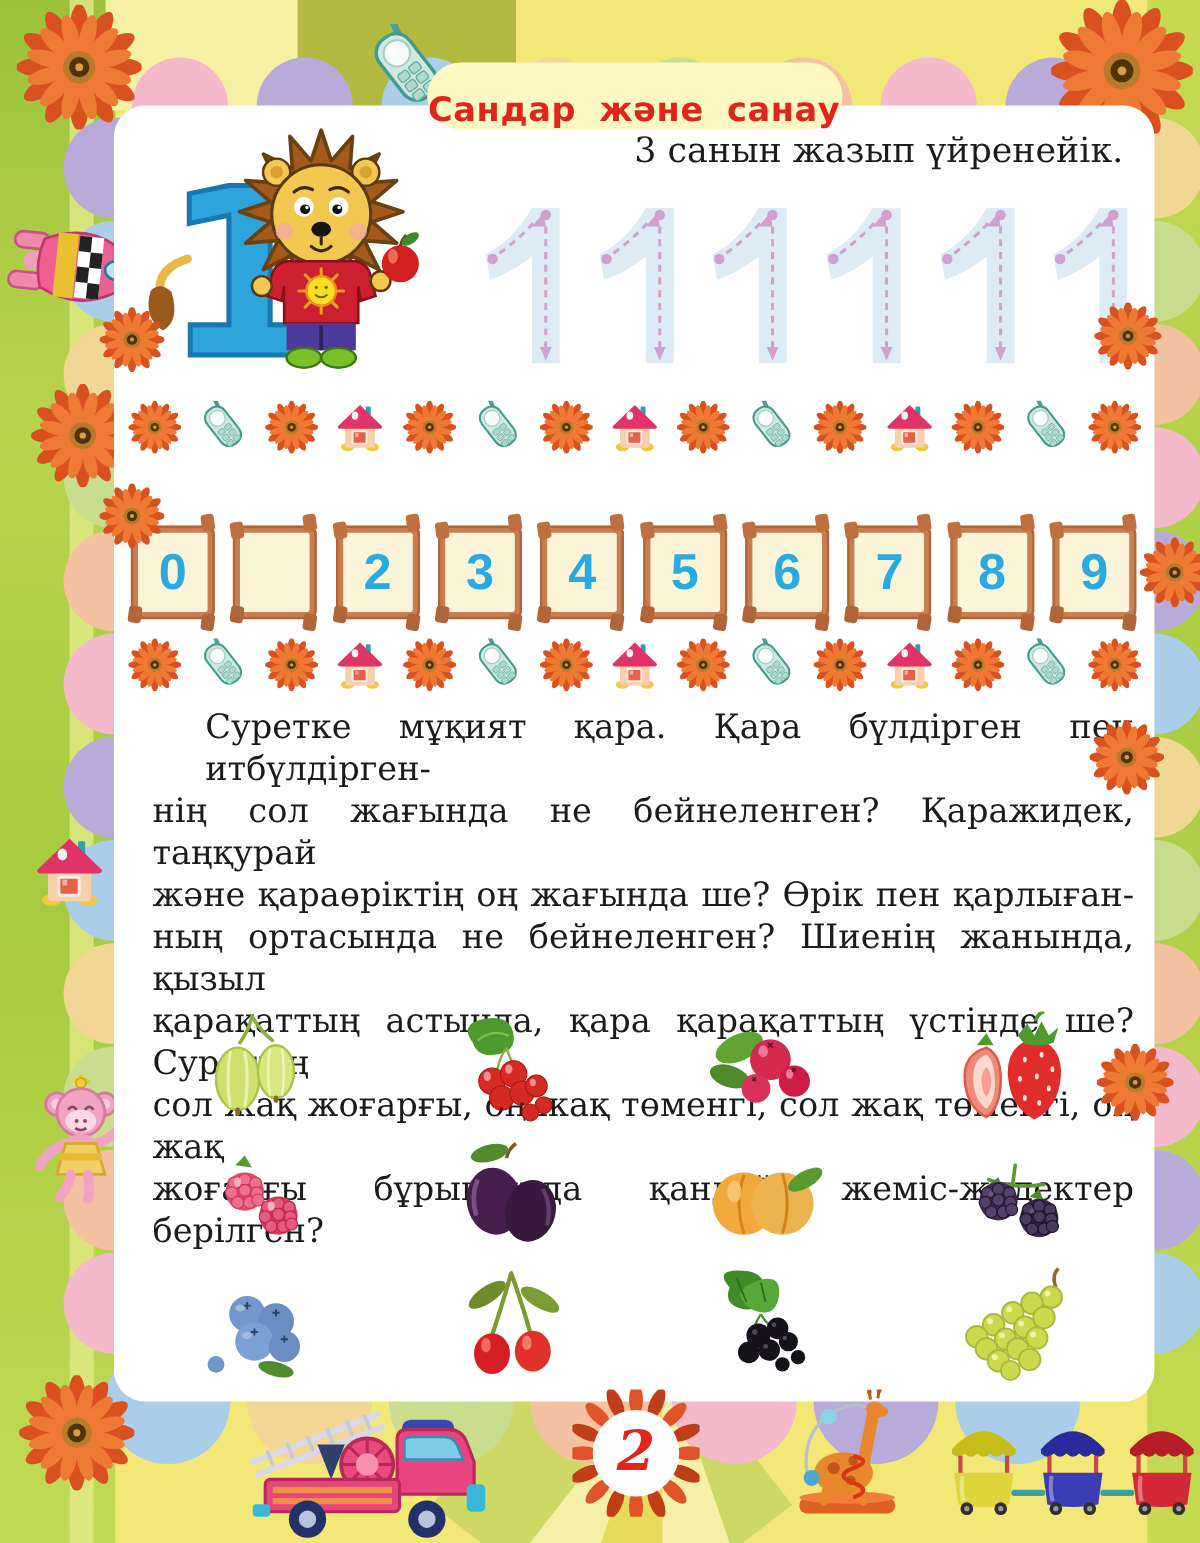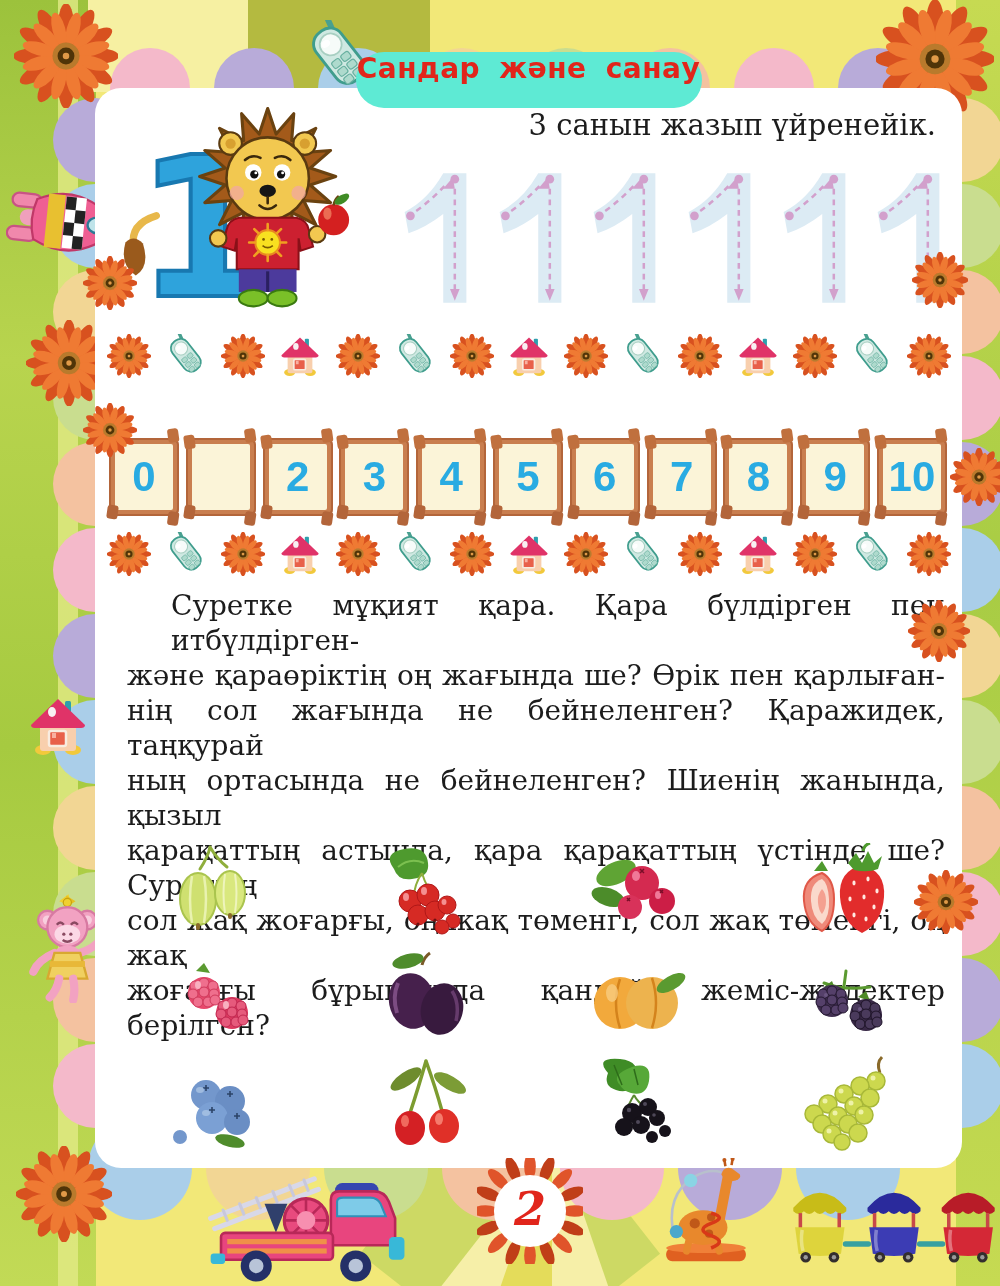--- a/index.html
+++ b/index.html
@@ -11,22 +11,22 @@
   .band-left-stripe{left:58px;top:0;width:20px;height:1286px;background:#e2ea86;opacity:.8;}
   .band-right{left:956px;top:0;width:44px;height:1286px;
     background:linear-gradient(180deg,#c6da52,#a8cc44 45%,#c6da52);}
   .patch-cream{left:88px;top:0;width:162px;height:92px;background:#f6f0a2;}
   .patch-olive{left:248px;top:0;width:182px;height:92px;background:#b4ba40;border-radius:0 0 18px 18px;}
   .fan{position:absolute;z-index:0;width:84px;height:190px;top:1130px;transform-origin:50% 0;}
   .scallop{position:absolute;z-index:1;border-radius:50%;}
   .card{position:absolute;z-index:5;left:95px;top:88px;width:867px;height:1080px;
         background:#ffffff;border-radius:26px;}
   .title-pill{position:absolute;top:-36px;left:50%;transform:translateX(-50%);
-      width:346px;height:56px;background:#5eead4;border-radius:28px;
-      display:flex;align-items:flex-start;justify-content:center;}
+      width:346px;height:56px;background:#fef9c3;border-radius:28px;
+      display:flex;align-items:flex-end;justify-content:center;}
   .title-pill span{font-family:"DejaVu Sans",sans-serif;font-weight:bold;font-size:28px;
       letter-spacing:.5px;word-spacing:9px;}
   .lesson-heading{position:absolute;top:20px;right:26px;font-size:29px;color:#1c1c1c;}
   .lion{position:absolute;left:16px;top:4px;width:268px;}
   .trace-row{position:absolute;left:300px;top:62px;width:560px;height:170px;
       display:flex;justify-content:space-between;align-items:flex-end;}
   .trace-row svg{height:164px;width:auto;display:block;}
   .deco-row{position:absolute;left:12px;width:844px;height:52px;
       display:flex;justify-content:space-between;align-items:center;}
   .deco-row .icon-wrap{width:44px;}
@@ -555,23 +555,20 @@
         </div>
         <div class="numbox">
           <div class="numbox-inner">7</div>
         </div>
         <div class="numbox">
           <div class="numbox-inner">8</div>
         </div>
         <div class="numbox">
           <div class="numbox-inner">9</div>
         </div>
-        <div class="numbox">
-          <div class="numbox-inner">10</div>
-        </div>
       </div>
     <div class="deco-row" id="deco2" style="top:440px">
         <div class="icon-wrap">
           <svg viewBox="0 0 64 64">
             <ellipse cx="32" cy="12" rx="4.8" ry="12.5" fill="#d8511f" transform="rotate(0 32 32)"></ellipse>
             <ellipse cx="32" cy="12" rx="4.8" ry="12.5" fill="#d8511f" transform="rotate(30 32 32)"></ellipse>
             <ellipse cx="32" cy="12" rx="4.8" ry="12.5" fill="#d8511f" transform="rotate(60 32 32)"></ellipse>
             <ellipse cx="32" cy="12" rx="4.8" ry="12.5" fill="#d8511f" transform="rotate(90 32 32)"></ellipse>
             <ellipse cx="32" cy="12" rx="4.8" ry="12.5" fill="#d8511f" transform="rotate(120 32 32)"></ellipse>
             <ellipse cx="32" cy="12" rx="4.8" ry="12.5" fill="#d8511f" transform="rotate(150 32 32)"></ellipse>
@@ -911,22 +908,22 @@
             <ellipse cx="32" cy="15" rx="4" ry="10.5" fill="#ef7a33" transform="rotate(315 32 32)"></ellipse>
             <ellipse cx="32" cy="15" rx="4" ry="10.5" fill="#ef7a33" transform="rotate(345 32 32)"></ellipse>
             <circle cx="32" cy="32" r="8.3" fill="#b97a2c"></circle>
             <circle cx="32" cy="32" r="5.2" fill="#503408"></circle>
             <circle cx="32" cy="32" r="2" fill="#e09a48"></circle>
           </svg>
         </div>
       </div>
     <div class="paragraph" id="para">
         <div class="jline jline-first">Суретке мұқият қара. Қара бүлдірген пен итбүлдірген-</div>
+        <div class="jline">нің сол жағында не бейнеленген? Қаражидек, таңқурай</div>
         <div class="jline">және қараөріктің оң жағында ше? Өрік пен қарлыған-</div>
-        <div class="jline">нің сол жағында не бейнеленген? Қаражидек, таңқурай</div>
         <div class="jline">ның ортасында не бейнеленген? Шиенің жанында, қызыл</div>
         <div class="jline">қарақаттың астында, қара қарақаттың үстінде ше? Суреттің</div>
         <div class="jline">сол жақ жоғарғы, оң жақ төменгі, сол жақ төменгі, оң жақ</div>
         <div class="jline jline-last">жоғарғы бұрышында қандай жеміс-жидектер берілген?</div>
       </div>
     <div class="fruit-grid" id="fruitGrid">
         <div class="fruit-cell">
           <svg viewBox="0 0 120 100">
 <path d="M56 4 Q54 14 46 26 M56 4 Q63 16 73 24" stroke="#8fae3c" stroke-width="3" fill="none" stroke-linecap="round"></path>
 <ellipse cx="44" cy="56" rx="18" ry="26" fill="#cfe070" stroke="#aac44e" stroke-width="2"></ellipse>

